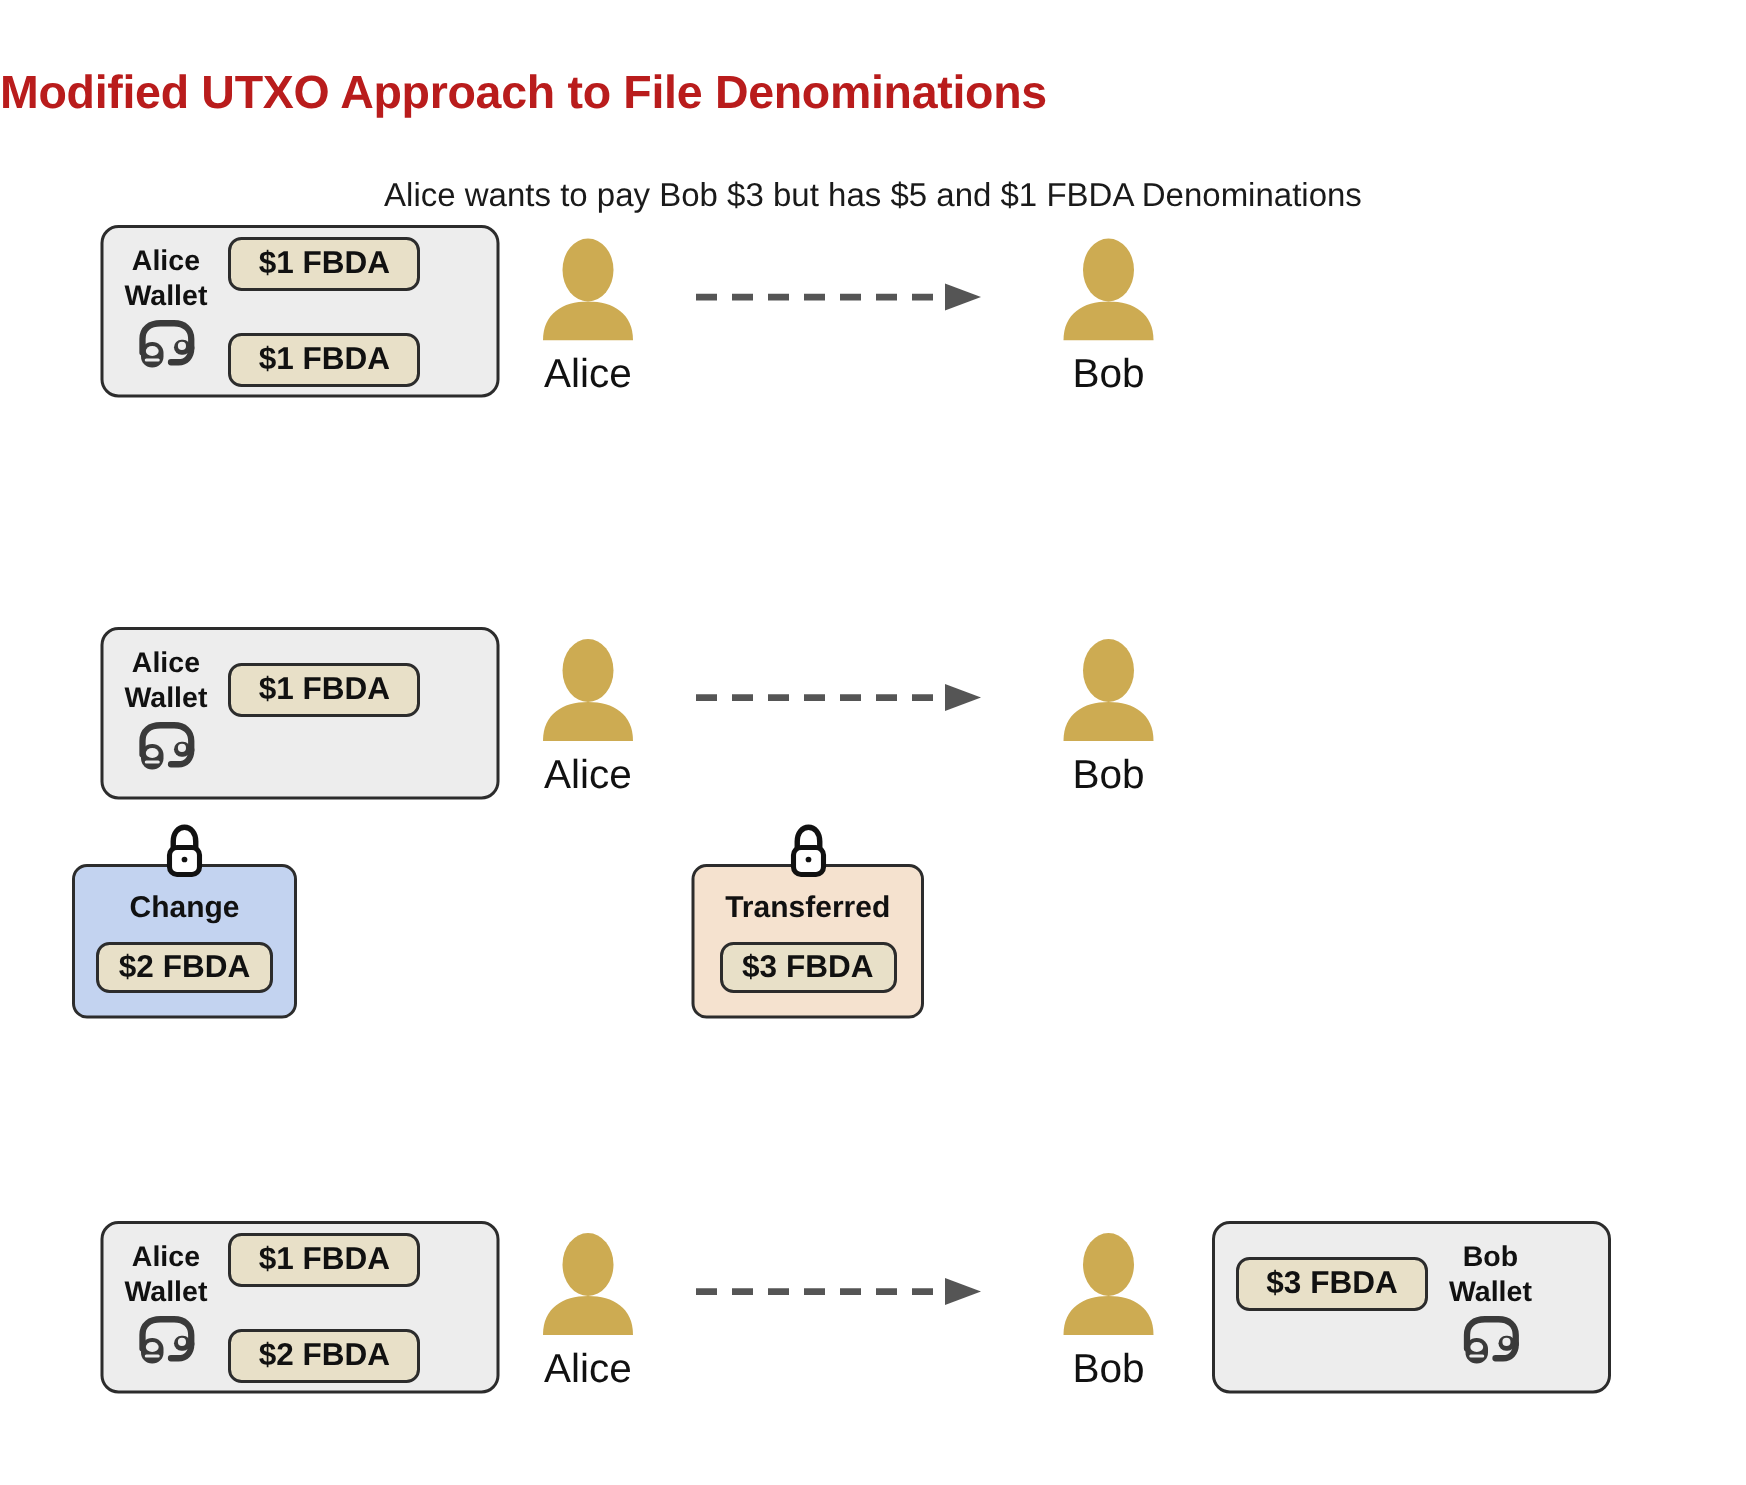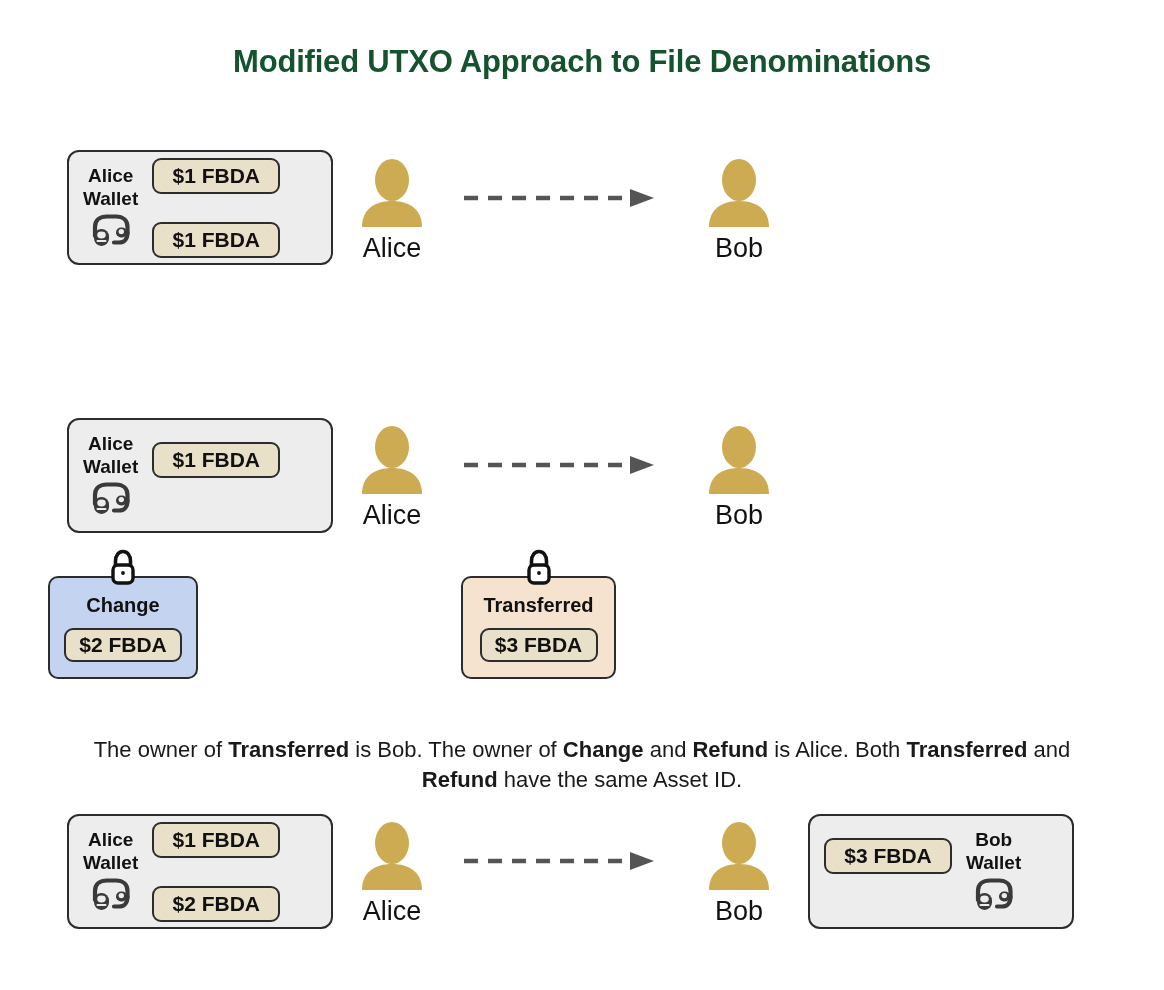--- a/index.html
+++ b/index.html
@@ -11,25 +11,24 @@
     color: #111111;
     overflow: hidden;
   }
 
   .page { position: relative; width: 1164px; height: 990px; }
 
   
   .title {
     position: absolute;
     top: 44px; left: 0; right: 0;
-    text-align: center;
     font-size: 31px;
     font-weight: bold;
     letter-spacing: -0.2px;
-    color: #14532d;
+    color: #b91c1c;
   }
 
   
   .caption {
     position: absolute;
     left: 70px; width: 1024px;
     text-align: center;
     font-size: 22px;
     line-height: 30px;
     color: #1a1a1a;
@@ -122,20 +121,21 @@
     transform: translateX(-50%);
   }
 </style>
 </head>
 <body>
 
 <div class="page">
 
   <div class="title">Modified UTXO Approach to File Denominations</div>
 
+  <div class="caption" style="top:115px;"><span>Alice wants to pay Bob $3 but has $5 and $1 FBDA Denominations</span></div>
 
   <div class="wallet" style="left:67px; top:150px; width:266px; height:115px; padding:0 14px; gap:14px;">
     <div class="wallet-idblock">
       <div class="wallet-label">Alice
 Wallet</div>
       <span>
         <svg width="44" height="34" viewBox="0 0 44 34">
           <path d="M6 22 V13 C6 6 11 2.5 18 2.5 H27 C34 2.5 38.5 6.5 38.5 13 V19" fill="none" stroke="#3a3a3a" stroke-width="4.2" stroke-linecap="round"></path>
           <path d="M38.5 19 C38.5 25 35 28.5 30 28.5 H25" fill="none" stroke="#3a3a3a" stroke-width="4.2" stroke-linecap="round"></path>
           <rect x="5" y="15" width="15" height="17" rx="7.4" fill="#3a3a3a"></rect>
@@ -245,21 +245,20 @@
       <svg width="36" height="38" viewBox="0 0 36 38">
         <path d="M10.5 18 V13 C10.5 7.2 13.8 3.5 18 3.5 C22.2 3.5 25.5 7.2 25.5 13 V18" fill="none" stroke="#111111" stroke-width="3.6" stroke-linecap="round"></path>
         <rect x="8" y="17" width="20" height="18" rx="5" fill="#ffffff" stroke="#111111" stroke-width="3.4"></rect>
         <circle cx="18" cy="25" r="1.9" fill="#111111"></circle>
       </svg>
     </span>
     <div class="note-title">Transferred</div>
     <div class="chip" style="width:118px;height:34px;">$3 FBDA</div>
   </div>
 
-  <div class="caption" style="top:735px;"><span>The owner of </span><b>Transferred</b><span> is Bob. The owner of </span><b>Change</b><span> and </span><b>Refund</b><span> is Alice. Both </span><b>Transferred</b><span> and </span><b>Refund</b><span> have the same Asset ID.</span></div>
 
   <div class="wallet" style="left:67px; top:814px; width:266px; height:115px; padding:0 14px; gap:14px;">
     <div class="wallet-idblock">
       <div class="wallet-label">Alice
 Wallet</div>
       <span>
         <svg width="44" height="34" viewBox="0 0 44 34">
           <path d="M6 22 V13 C6 6 11 2.5 18 2.5 H27 C34 2.5 38.5 6.5 38.5 13 V19" fill="none" stroke="#3a3a3a" stroke-width="4.2" stroke-linecap="round"></path>
           <path d="M38.5 19 C38.5 25 35 28.5 30 28.5 H25" fill="none" stroke="#3a3a3a" stroke-width="4.2" stroke-linecap="round"></path>
           <rect x="5" y="15" width="15" height="17" rx="7.4" fill="#3a3a3a"></rect>

